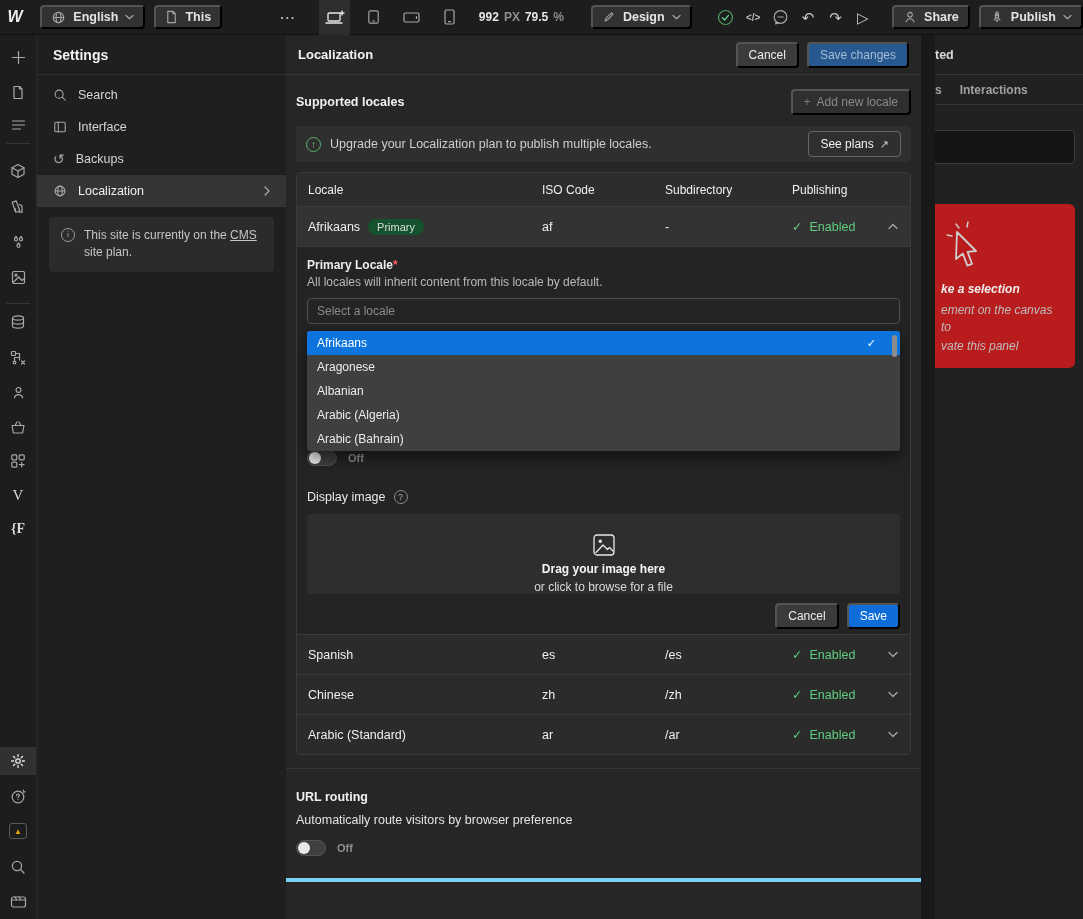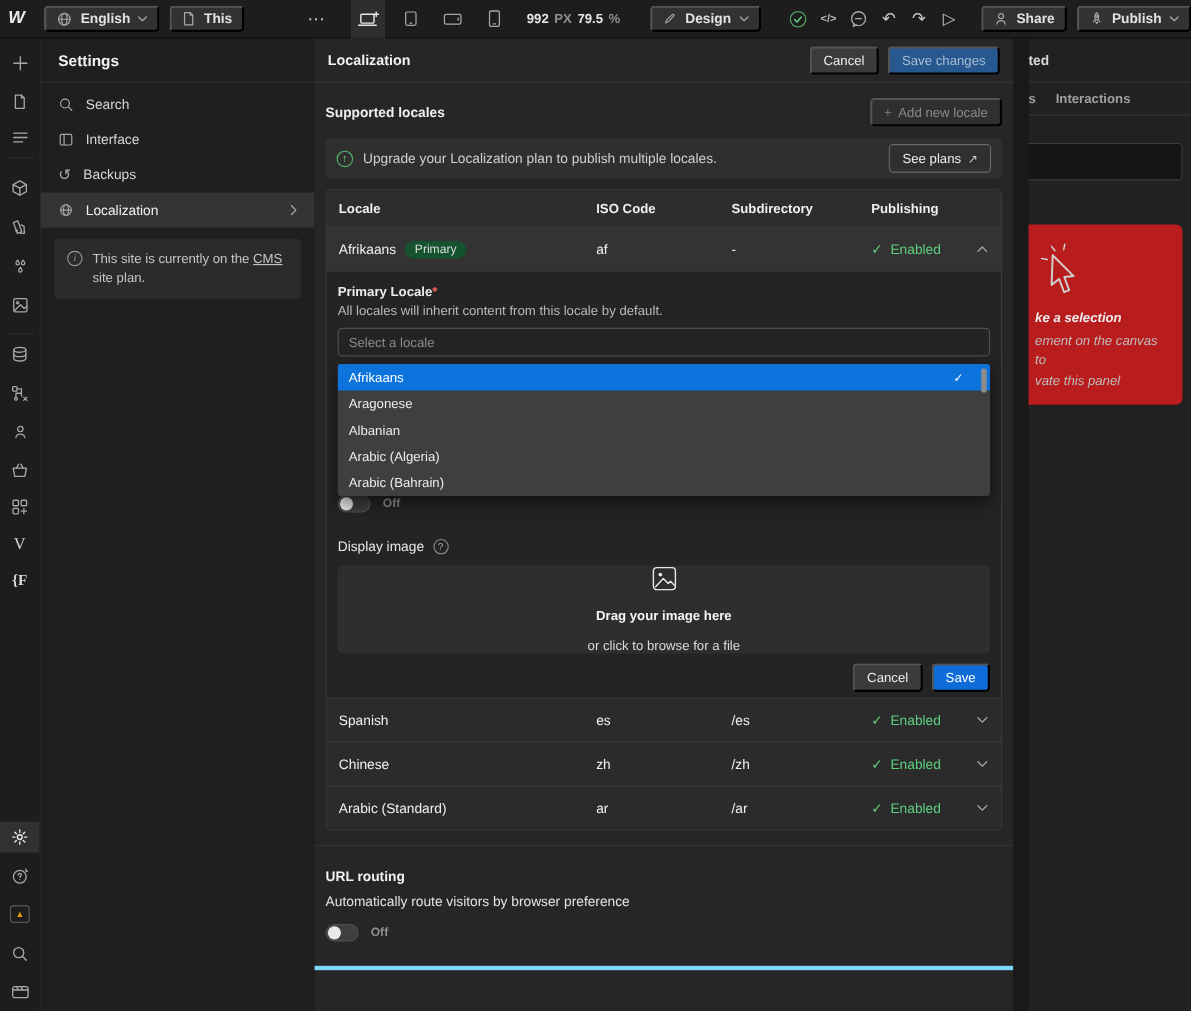--- a/index.html
+++ b/index.html
@@ -74,21 +74,21 @@
   .up-circ { width:15px; height:15px; border:1px solid #56b36a; border-radius:50%; display:flex;
     align-items:center; justify-content:center; color:#63d489; font-size:10px; }
   .banner-text { color:#cfcfcf; font-size:12.5px; }
   .banner .btn-outline { margin-left:auto; height:26px; }
   .ext-arrow { font-size:11px; color:#cfcfcf; }
 
   
   .ltable { border:1px solid #3a3a3a; border-radius:4px; overflow:hidden; }
   .trow { display:grid; grid-template-columns:234px 123px 127px 1fr 34px; align-items:center; }
   .trow > div { padding-left:11px; }
-  .thead { background:#2d2d2d; height:33px; font-weight:bold; font-size:12px; color:#efefef; }
+  .thead { background:#2d2d2d; height:33px; font-weight:normal; font-size:12px; color:#efefef; }
   .tr-data { height:40px; background:#2b2b2b; border-top:1px solid #3a3a3a; font-size:12.5px; color:#f0f0f0; }
   .tr-first { background:#333333; }
   .badge { display:inline-block; margin-left:8px; background:#14532d; color:#dcdcdc; border-radius:9px;
     padding:2px 9px; font-size:11px; }
   .enabled { color:#5fce7f; display:flex; align-items:center; gap:7px; font-size:12.5px; }
   .chev-cell { display:flex; justify-content:center; padding-left:0 !important; }
 
   
   .expanded { position:relative; height:388px; background:#242424; border-top:1px solid #3a3a3a; }
   .lab { position:absolute; left:10px; font-size:12px; color:#ececec; font-weight:600; }
@@ -106,21 +106,21 @@
   .toggle-row { position:absolute; left:10px; top:203px; display:flex; align-items:center; gap:11px; }
   .toggle { width:30px; height:16px; background:#3f3f3f; border:1px solid #525252; border-radius:9px; position:relative; }
   .knob { position:absolute; left:1px; top:1px; width:12px; height:12px; border-radius:50%; background:#e9e9e9; }
   .off-lab { font-size:11px; font-weight:bold; color:#8f8f8f; }
 
   .dimg-row { position:absolute; left:10px; top:243px; display:flex; align-items:center; gap:8px;
     font-size:12.5px; color:#e8e8e8; }
   .q-circ { width:14px; height:14px; border:1px solid #8a8a8a; border-radius:50%; display:flex;
     align-items:center; justify-content:center; font-size:9px; color:#a5a5a5; }
   .dropzone { position:absolute; left:10px; right:10px; top:267px; height:80px; background:#2e2e2e;
-    border-radius:4px; display:flex; flex-direction:column; align-items:center; justify-content:space-between; }
+    border-radius:4px; display:flex; flex-direction:column; align-items:center; justify-content:flex-end; }
   .dz-title { font-size:12px; font-weight:bold; color:#f5f5f5; margin-top:5px; }
   .dz-sub { font-size:12px; color:#dadada; margin-top:4px; }
   .ed-actions { position:absolute; right:10px; top:356px; display:flex; gap:8px; }
 
   
   .url-sec { margin:13px -10px 0; border-top:1px solid #363636; border-bottom:4px solid #7dd3fc;
     padding:21px 10px 22px; }
   .url-heading { font-size:12.5px; font-weight:bold; color:#f0f0f0; }
   .url-desc { margin-top:9px; font-size:12.5px; color:#e3e3e3; }
   .url-sec .toggle-wrap { margin-top:13px; display:flex; align-items:center; gap:11px; }

